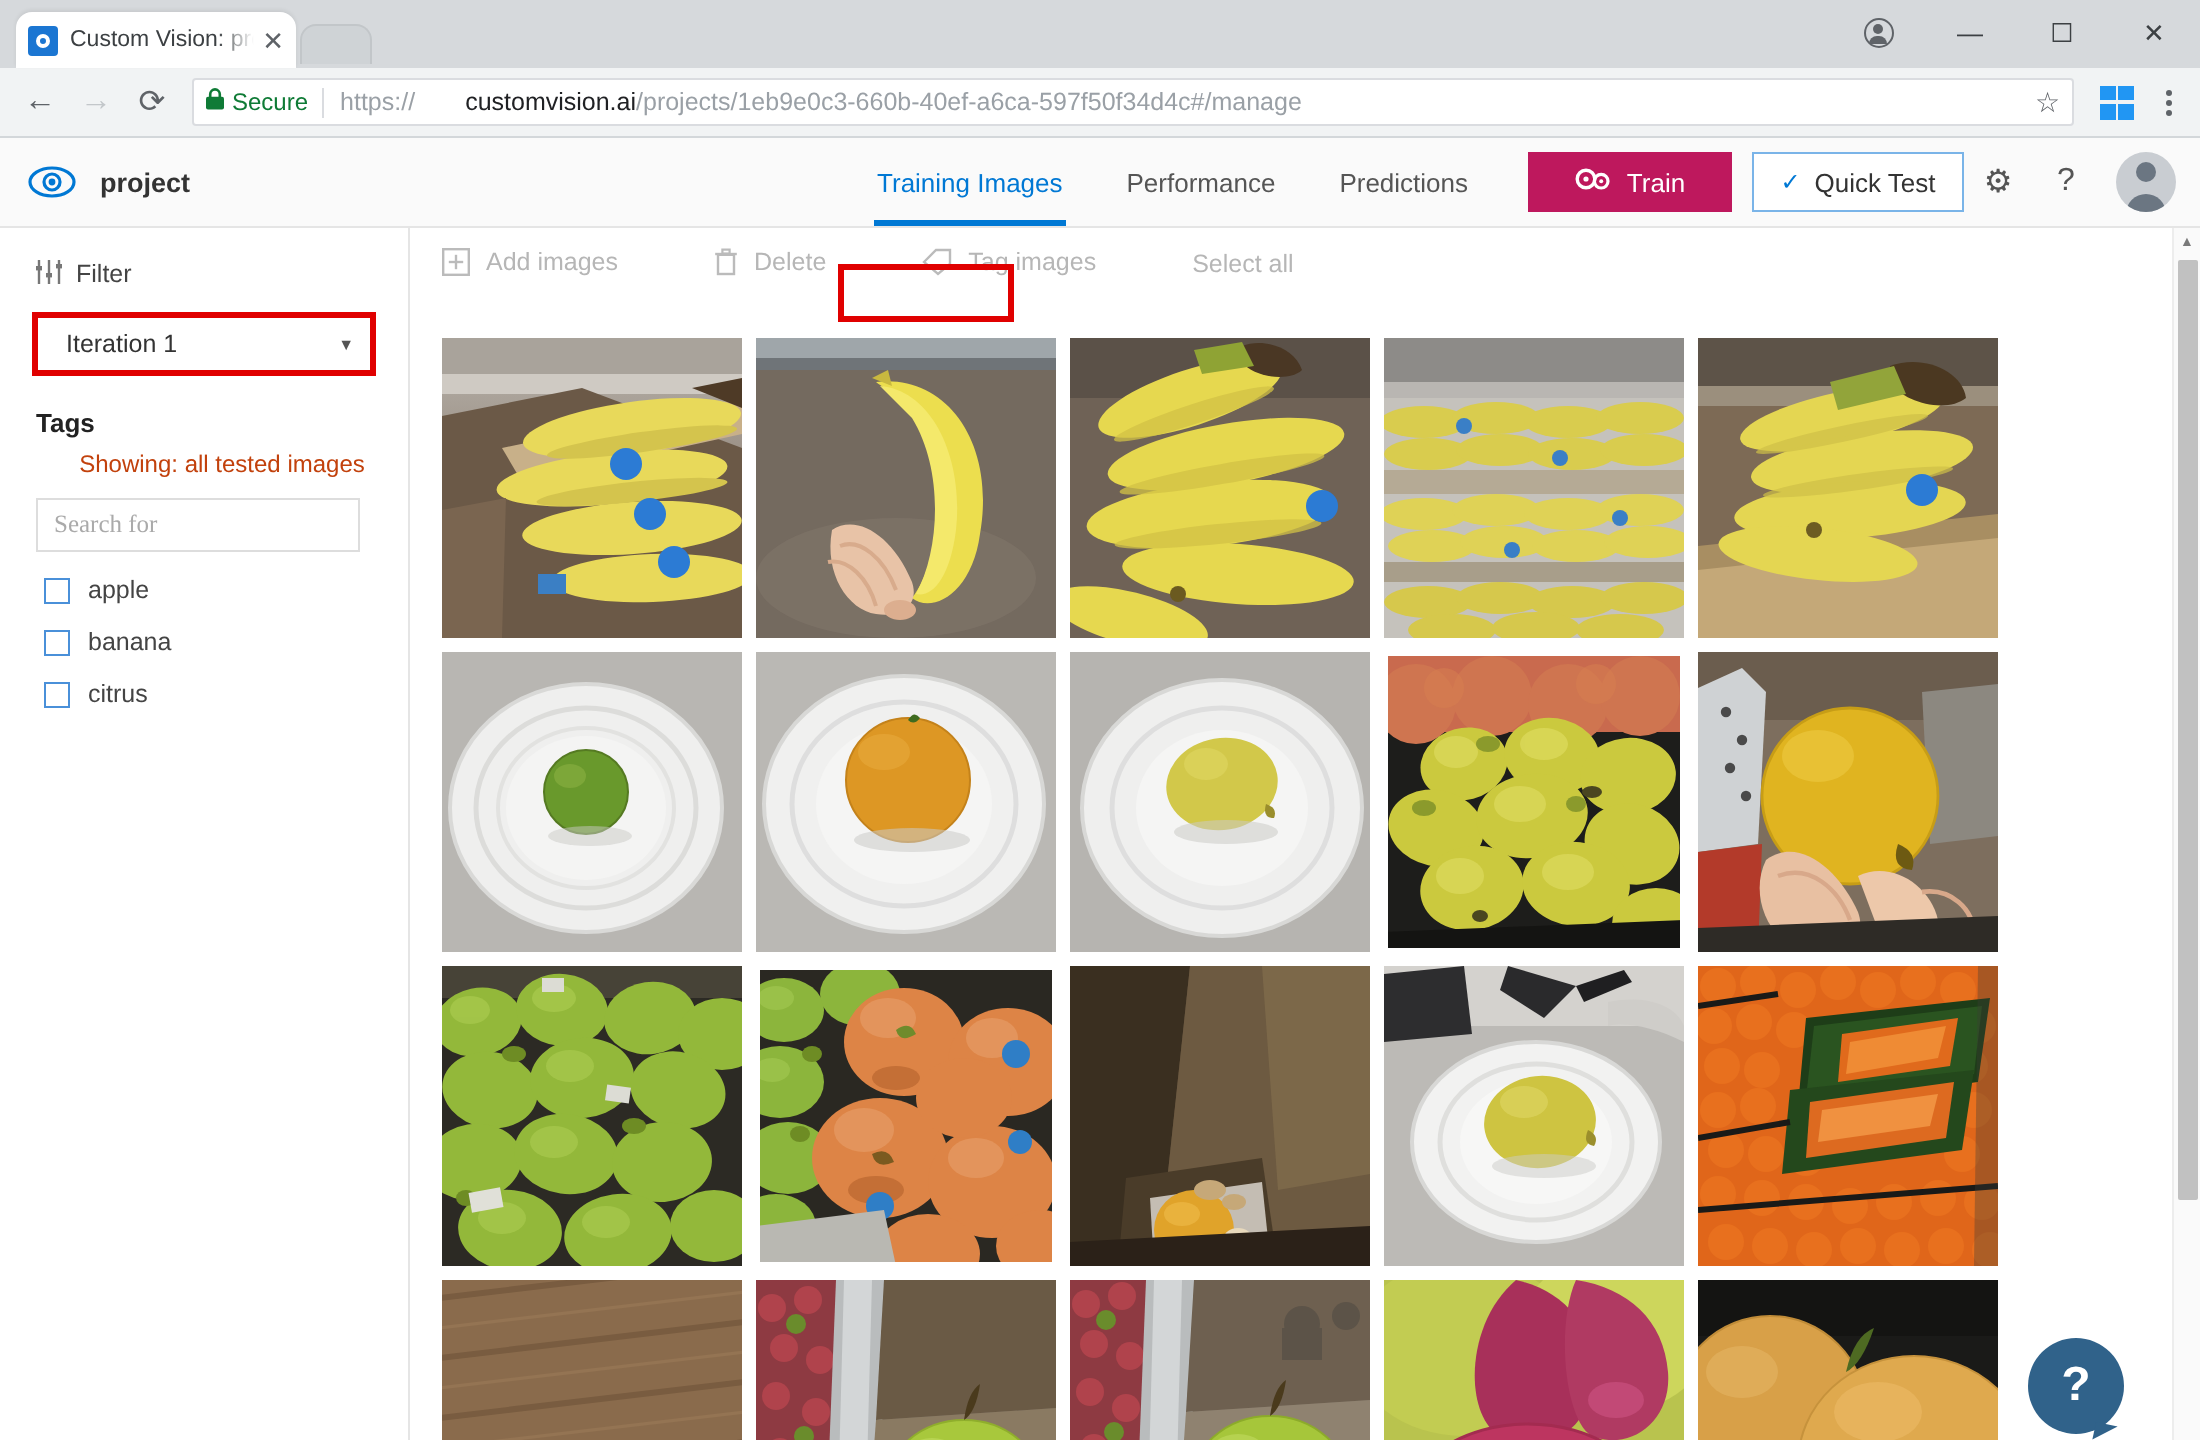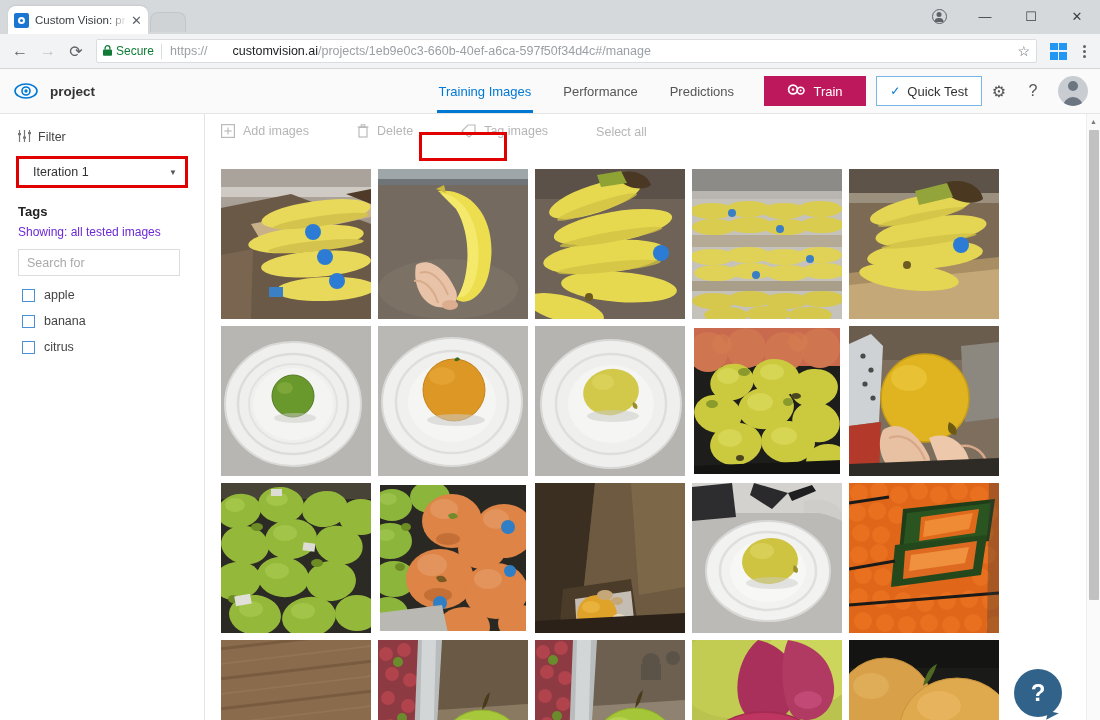--- a/index.html
+++ b/index.html
@@ -185,27 +185,27 @@
   }
   .select-wrap { padding: 10px 18px 0 18px; position: relative; }
   .iter-select {
     width: 100%; height: 28px; border: 1px solid #b9d7f0;
     background: #fff; font-size: 12.5px; color: #333;
     display: flex; align-items: center; justify-content: space-between;
     padding: 0 8px 0 14px; cursor: pointer; gap: 32px;
   }
   .caret { font-size: 8px; color: #555; }
   .sb-sub {
-    font-size: 12px; color: #6d28d9; padding: 6px 0 0 18px;
+    font-size: 12px; color: #c2410c; padding: 6px 0 0 18px; text-align: center;
   }
   .search-wrap { padding: 10px 24px 0 18px; }
   .search-input {
     width: 100%; height: 27px; border: 1px solid #ddd;
     font-size: 12.5px; color: #333; padding: 0 8px;
-    font-family: Liberation Sans, sans-serif; outline: none;
+    font-family: Liberation Serif, serif; outline: none;
   }
   .search-input::placeholder { color: #aaa; }
   .tag-row {
     display: flex; align-items: center; gap: 9px;
     padding: 12px 0 0 22px; font-size: 12.5px; color: #444; cursor: pointer;
   }
   .tag-box {
     width: 13px; height: 13px; border: 1.5px solid #4a90d9;
     background: #fff; flex: 0 0 auto;
   }

